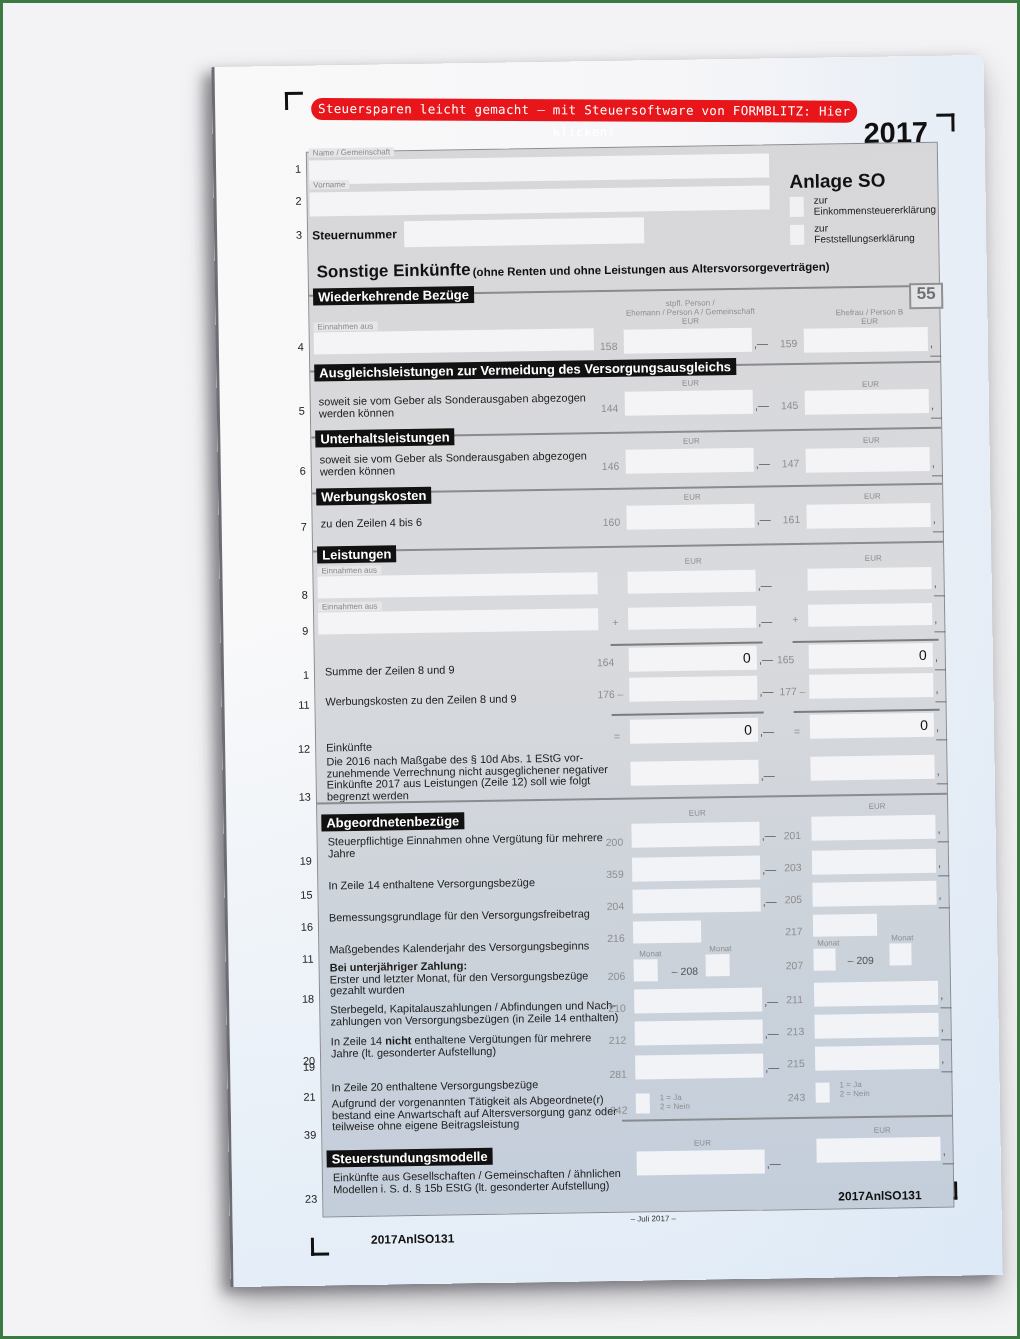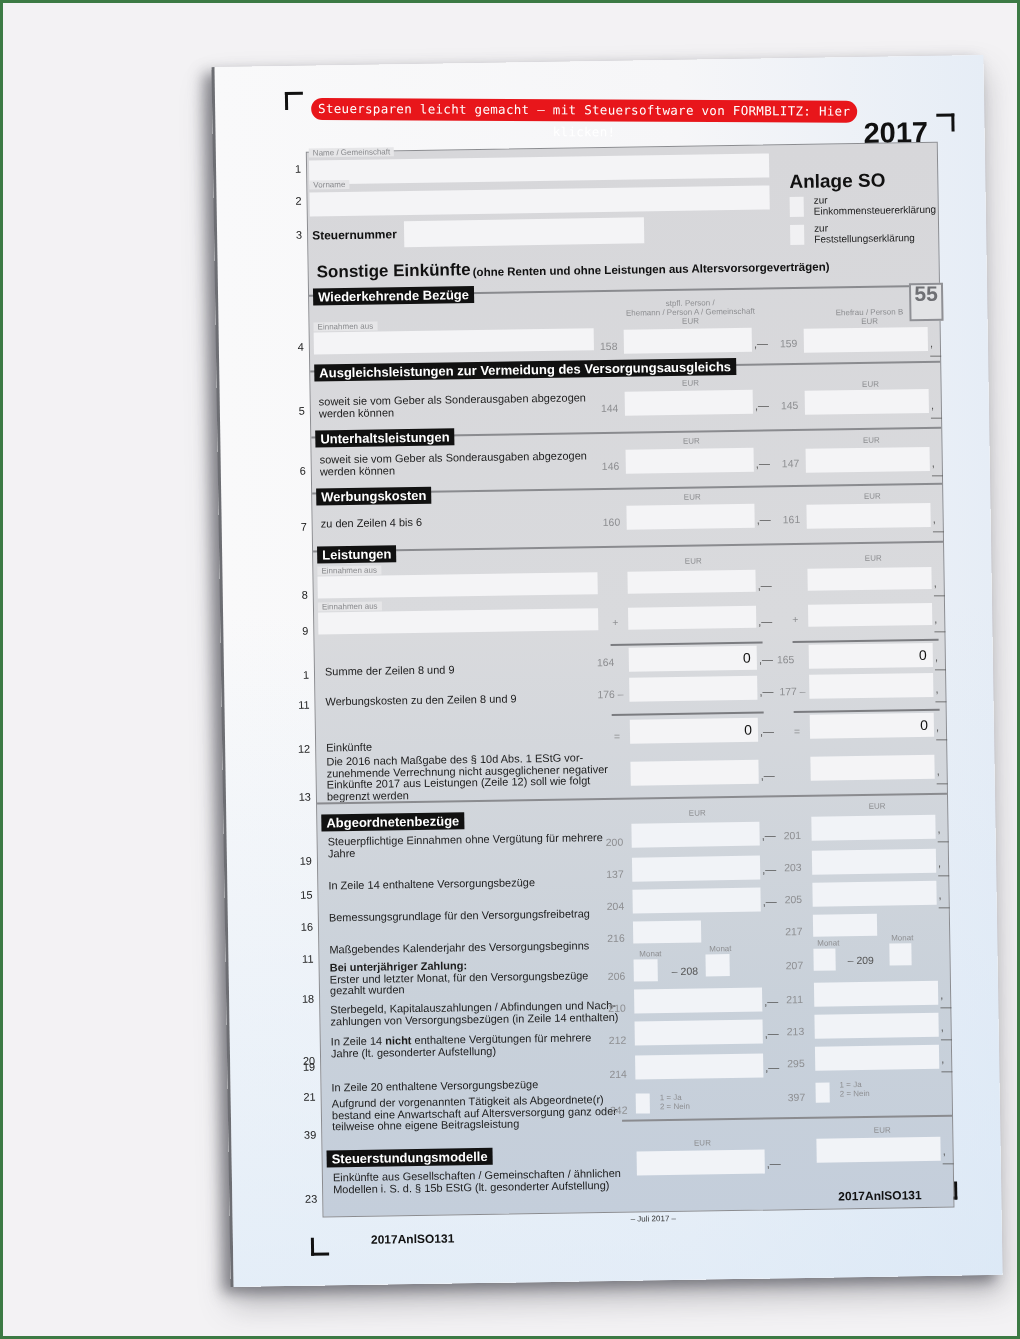--- a/index.html
+++ b/index.html
@@ -67,23 +67,23 @@
   .dash { position: absolute; font-size: 11px; color: #555; }
   .dash::after { content: ""; }
   .eur { position: absolute; font-size: 8px; color: #8e8f92; text-align: center; }
   .section {
     position: absolute; left: 4px; background: #111; color: #fff;
     font-weight: bold; font-size: 13px; padding: 1px 5px; line-height: 15px;
   }
   .hr { position: absolute; left: 0; right: 0; height: 2px; background: #8a8b8f; }
   .sum-line { position: absolute; height: 1.5px; background: #7b7c80; }
   .box55 {
-    position: absolute; right: -4px; width: 34px; height: 38px;
+    position: absolute; right: -4px; width: 34px; height: 26px;
     border: 2px solid #8f9095; background: #e2e3e5;
-    font-size: 21px; font-weight: bold; color: #6f7074; text-align: center; line-height: 18px;
+    font-size: 17px; font-weight: bold; color: #6f7074; text-align: center; line-height: 18px;
   }
   .anlage { position: absolute; left: 482px; top: 80px; font-size: 19px; font-weight: bold; color: #111; }
   .check { position: absolute; width: 14px; height: 20px; background: #f1f1f3; cursor: pointer; }
   .check-label { position: absolute; font-size: 10px; color: #222; line-height: 11px; }
   .title-main { position: absolute; left: 8px; top: 170px; font-size: 17px; font-weight: bold; color: #111; }
   .title-sub { position: absolute; left: 164px; top: 175px; font-size: 11.5px; font-weight: bold; color: #111; }
   .stnr-label { position: absolute; left: 4px; top: 127px; font-size: 12px; font-weight: bold; color: #111; }
   .footer-code { position: absolute; font-size: 12px; font-weight: bold; color: #111; }
   .footer-date { position: absolute; font-size: 8px; color: #333; }
 </style>
@@ -251,21 +251,21 @@
       <div class="txt" style="left:10px;top:684px"><span>Steuerpflichtige Einnahmen ohne Vergütung für mehrere</span><br><span>Jahre</span></div>
       <div class="code" style="left:288px;top:688px">200</div>
       <div class="field light" style="left:314px;top:676px;width:128px;height:24px"></div>
       <div class="dash" style="left:444px;top:684px">,—</div>
       <div class="code" style="left:466px;top:684px">201</div>
       <div class="field light" style="left:494px;top:672px;width:124px;height:24px"></div>
       <div class="dash" style="left:620px;top:680px">,—</div>
 
       <div class="line-no" style="top:736px">15</div>
       <div class="txt" style="left:10px;top:728px">In Zeile 14 enthaltene Versorgungsbezüge</div>
-      <div class="code" style="left:288px;top:720px">137</div>
+      <div class="code" style="left:288px;top:720px">359</div>
       <div class="field light" style="left:314px;top:710px;width:128px;height:24px"></div>
       <div class="dash" style="left:444px;top:718px">,—</div>
       <div class="code" style="left:466px;top:716px">203</div>
       <div class="field light" style="left:494px;top:706px;width:124px;height:24px"></div>
       <div class="dash" style="left:620px;top:714px">,—</div>
 
       <div class="line-no" style="top:768px">16</div>
       <div class="txt" style="left:10px;top:760px">Bemessungsgrundlage für den Versorgungsfreibetrag</div>
       <div class="code" style="left:288px;top:752px">204</div>
       <div class="field light" style="left:314px;top:742px;width:128px;height:24px"></div>
@@ -309,33 +309,33 @@
       <div class="txt" style="left:10px;top:884px"><span>In Zeile 14 </span><span class="bold">nicht</span><span> enthaltene Vergütungen für mehrere</span><br><span>Jahre (lt. gesonderter Aufstellung)</span></div>
       <div class="code" style="left:288px;top:886px">212</div>
       <div class="field light" style="left:314px;top:874px;width:128px;height:24px"></div>
       <div class="dash" style="left:444px;top:882px">,—</div>
       <div class="code" style="left:466px;top:880px">213</div>
       <div class="field light" style="left:494px;top:870px;width:124px;height:24px"></div>
       <div class="dash" style="left:620px;top:878px">,—</div>
 
       <div class="line-no" style="top:938px">21</div>
       <div class="txt" style="left:10px;top:930px">In Zeile 20 enthaltene Versorgungsbezüge</div>
-      <div class="code" style="left:288px;top:920px">214</div>
+      <div class="code" style="left:288px;top:920px">281</div>
       <div class="field light" style="left:314px;top:908px;width:128px;height:24px"></div>
       <div class="dash" style="left:444px;top:916px">,—</div>
-      <div class="code" style="left:466px;top:912px">295</div>
+      <div class="code" style="left:466px;top:912px">215</div>
       <div class="field light" style="left:494px;top:902px;width:124px;height:24px"></div>
       <div class="dash" style="left:620px;top:910px">,—</div>
 
       <div class="line-no" style="top:976px">39</div>
       <div class="txt" style="left:10px;top:946px"><span>Aufgrund der vorgenannten Tätigkeit als Abgeordnete(r)</span><br><span>bestand eine Anwartschaft auf Altersversorgung ganz oder</span><br><span>teilweise ohne eigene Beitragsleistung</span></div>
       <div class="code" style="left:288px;top:956px">242</div>
       <div class="field light" style="left:314px;top:946px;width:14px;height:20px"></div>
       <div class="eur" style="left:338px;top:946px;text-align:left"><span>1 = Ja</span><br><span>2 = Nein</span></div>
-      <div class="code" style="left:466px;top:946px">397</div>
+      <div class="code" style="left:466px;top:946px">243</div>
       <div class="field light" style="left:494px;top:938px;width:14px;height:20px"></div>
       <div class="eur" style="left:518px;top:936px;text-align:left"><span>1 = Ja</span><br><span>2 = Nein</span></div>
 
       <div class="hr" style="top:972px;left:300px"></div>
       <div class="section" style="top:998px">Steuerstundungsmodelle</div>
       <div class="eur" style="left:360px;top:992px;width:40px">EUR</div>
       <div class="eur" style="left:540px;top:982px;width:40px">EUR</div>
       <div class="line-no" style="top:1040px">23</div>
       <div class="txt" style="left:10px;top:1020px"><span>Einkünfte aus Gesellschaften / Gemeinschaften / ähnlichen</span><br><span>Modellen i. S. d. § 15b EStG (lt. gesonderter Aufstellung)</span></div>
       <div class="field light" style="left:314px;top:1004px;width:128px;height:24px"></div>

